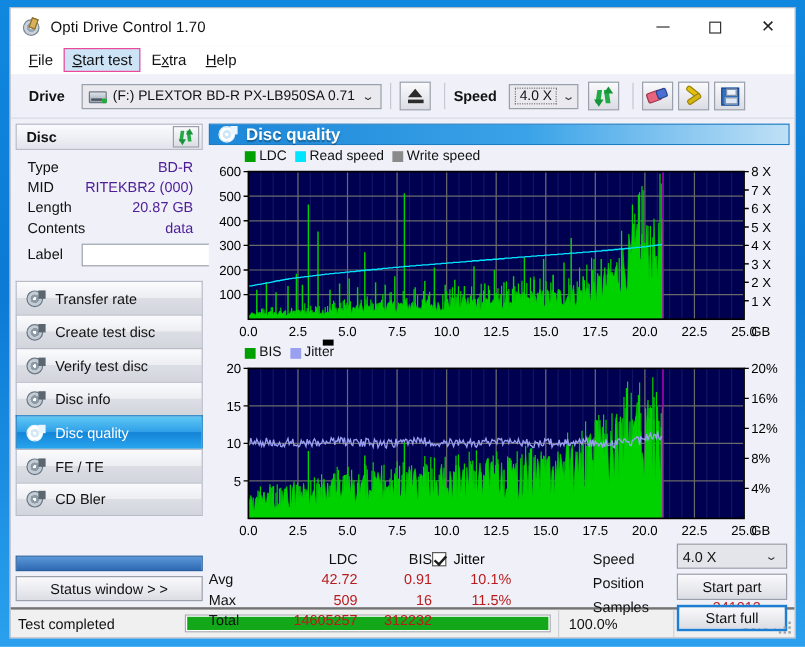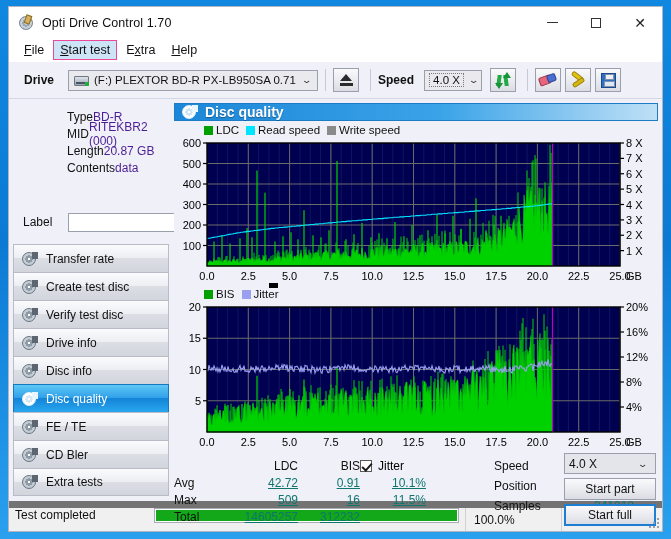--- a/index.html
+++ b/index.html
@@ -79,24 +79,24 @@
   .leftcol{width:163px;flex:0 0 auto;display:flex;flex-direction:column;padding:4px 3px 0 4px;box-sizing:border-box;}
   .panel-head{
     height:22px;background:linear-gradient(180deg,#fbfbfe,#e3e4ec);border:1px solid #b9bcc7;box-sizing:border-box;
     display:flex;align-items:center;padding-left:8px;font-size:12px;font-weight:bold;color:#111;position:relative;
   }
   .panel-head .btn{
     position:absolute;right:2px;top:1px;width:22px;height:18px;border:1px solid #9aa0ab;
     background:linear-gradient(180deg,#fafafc,#dcdde4);display:flex;align-items:center;justify-content:center;box-sizing:border-box;
   }
   .disc-info{padding:5px 2px 4px 2px;font-size:12px;}
-  .di-row{display:flex;align-items:center;height:17px;padding:0 6px 0 8px;margin-left:44px;}
+  .di-row{display:flex;justify-content:space-between;align-items:center;height:17px;padding:0 6px 0 8px;}
   .di-key{color:#111;}
   .di-val{color:#4c1d95;font-weight:normal;}
-  .label-row{display:flex;align-items:center;height:24px;padding:2px 2px 0 8px;gap:16px;margin-top:32px;}
+  .label-row{display:flex;align-items:center;height:24px;padding:2px 2px 0 8px;gap:16px;}
   .label-input{flex:1 1 auto;height:19px;background:#fff;border:1px solid #9aa0ab;box-sizing:border-box;}
   .cd-btn{width:24px;height:22px;border:1px solid #9aa0ab;background:linear-gradient(180deg,#fafafc,#dcdde4);display:flex;align-items:center;justify-content:center;box-sizing:border-box;}
   .cd-ic{width:15px;height:15px;border-radius:50%;background:radial-gradient(circle at 50% 50%,#ffffff 0 17%,#b9b76a 18% 40%,#e8e7a8 41% 72%,#9e9c53 73% 100%);border:1px solid #8b8a44;box-sizing:border-box;}
   .navlist{margin-top:6px;display:flex;flex-direction:column;}
   .nav{
     height:28px;display:flex;align-items:center;padding-left:8px;gap:9px;font-size:12px;color:#111;
     background:linear-gradient(180deg,#fbfbfd 0%,#eceef2 48%,#dcdee5 50%,#d3d5dd 100%);
     border:1px solid #b9bcc7;border-bottom:none;box-sizing:border-box;
   }
   .nav:last-child{border-bottom:1px solid #b9bcc7;}
@@ -134,31 +134,31 @@
   .lg{display:flex;align-items:center;gap:3px;}
   .sw{width:9px;height:9px;display:inline-block;}
   .chart-wrap{position:relative;}
   .chart-svg{display:block;}
   
   .stats{display:flex;padding:6px 0 0 0;font-size:12px;position:relative;height:66px;box-sizing:border-box;}
   .stats-grid{display:grid;grid-template-columns:46px 78px 62px 66px 62px;align-items:start;}
   .sg{height:17px;display:flex;align-items:center;}
   .sg.r{justify-content:flex-end;}
   .sg.k{color:#111;}
-  .sg.v{color:#0f766e;text-decoration:underline;}
+  .sg.v{color:#b91c1c;}
   .chk{width:12px;height:12px;border:1px solid #5a5a5a;background:#fff;display:inline-block;position:relative;box-sizing:border-box;}
   .chk:after{content:"";position:absolute;left:3px;top:0px;width:4px;height:8px;border:solid #1c1c1c;border-width:0 2px 2px 0;transform:rotate(42deg);}
   .jit-head{display:flex;align-items:center;gap:6px;height:17px;}
   .rblock{display:grid;grid-template-columns:62px 78px;align-items:start;margin-left:6px;}
   .btns-col{position:absolute;right:2px;top:2px;width:92px;display:flex;flex-direction:column;gap:4px;}
   .sel-speed{height:21px;background:#e4e5ea;border:1px solid #9aa0ab;box-sizing:border-box;display:flex;align-items:center;padding:0 4px;font-size:12px;color:#111;}
   .btn-main{height:22px;background:linear-gradient(180deg,#fafafc,#dcdde4);border:1px solid #9aa0ab;box-sizing:border-box;display:flex;align-items:center;justify-content:center;font-size:12px;color:#111;}
   .btn-main.focus{border:2px solid #1d7fd4;}
   
-  .statusbar{height:23px;background:#f0f0f0;border-top:7px solid #737373;display:flex;flex:0 0 auto;}
+  .statusbar{height:23px;background:#f0f0f0;border-top:2px solid #737373;display:flex;align-items:center;flex:0 0 auto;}
   .sb-text{font-size:12px;color:#111;padding-left:6px;width:145px;box-sizing:border-box;}
   .sb-prog{flex:0 0 auto;width:305px;height:15px;background:#fff;border:1px solid #a9acb4;box-sizing:border-box;padding:1px;}
   .sb-prog .fill{height:100%;background:#12a81a;}
   .sb-pct{font-size:12px;color:#111;padding-left:8px;width:96px;box-sizing:border-box;border-left:1px solid #cfd1d8;margin-left:6px;height:23px;display:flex;align-items:center;}
   .sb-time{font-size:12px;color:#111;flex:1 1 auto;text-align:right;padding-right:14px;border-left:1px solid #cfd1d8;height:23px;display:flex;align-items:center;justify-content:flex-end;}
   .grip{position:absolute;right:3px;bottom:3px;width:11px;height:11px;}
   .grip i{position:absolute;width:2px;height:2px;background:#9aa0ab;}
 </style>
 </head>
 <body>
@@ -241,20 +241,31 @@
       <div class="save-ic">
             <div class="top"></div>
             <div class="bot"></div>
           </div>
     </div>
   </div>
 
   <div class="content">
 
     <div class="leftcol">
+      <div class="panel-head">
+        <span>Disc</span>
+        <div class="btn">
+          <div class="refresh-ic" style="width:13px;height:12px">
+            <div class="s1" style="left:1px;top:1px;width:3px;height:9px"></div>
+            <div class="s2" style="left:7px;top:1px;width:3px;height:9px"></div>
+            <div class="t1" style="left:0px;top:8px;border-left-width:3px;border-right-width:3px;border-top-width:5px"></div>
+            <div class="t2" style="left:6px;top:-1px;border-left-width:3px;border-right-width:3px;border-bottom-width:5px"></div>
+          </div>
+        </div>
+      </div>
       <div class="disc-info">
         <div class="di-row">
           <span class="di-key">Type</span>
           <span class="di-val">BD-R</span>
         </div>
         <div class="di-row">
           <span class="di-key">MID</span>
           <span class="di-val">RITEKBR2 (000)</span>
         </div>
         <div class="di-row">
@@ -294,27 +305,20 @@
                 <span class="d"></span>
                 <span class="m"></span>
               </span>
           <span>Verify test disc</span>
         </div>
         <div class="nav">
           <span class="nav-ic">
                 <span class="d"></span>
                 <span class="m"></span>
               </span>
-          <span>Drive info</span>
-        </div>
-        <div class="nav">
-          <span class="nav-ic">
-                <span class="d"></span>
-                <span class="m"></span>
-              </span>
           <span>Disc info</span>
         </div>
         <div class="nav sel">
           <span class="nav-ic">
                 <span class="d"></span>
                 <span class="m"></span>
               </span>
           <span>Disc quality</span>
         </div>
         <div class="nav">
@@ -323,27 +327,20 @@
                 <span class="m"></span>
               </span>
           <span>FE / TE</span>
         </div>
         <div class="nav">
           <span class="nav-ic">
                 <span class="d"></span>
                 <span class="m"></span>
               </span>
           <span>CD Bler</span>
-        </div>
-        <div class="nav">
-          <span class="nav-ic">
-                <span class="d"></span>
-                <span class="m"></span>
-              </span>
-          <span>Extra tests</span>
         </div>
       </div>
       <div class="nav-spacer"></div>
       <div class="blue-bar"></div>
       <div class="status-btn">
         <span>Status window &gt; &gt;</span>
       </div>
     </div>
 
     <div class="rightcol">

